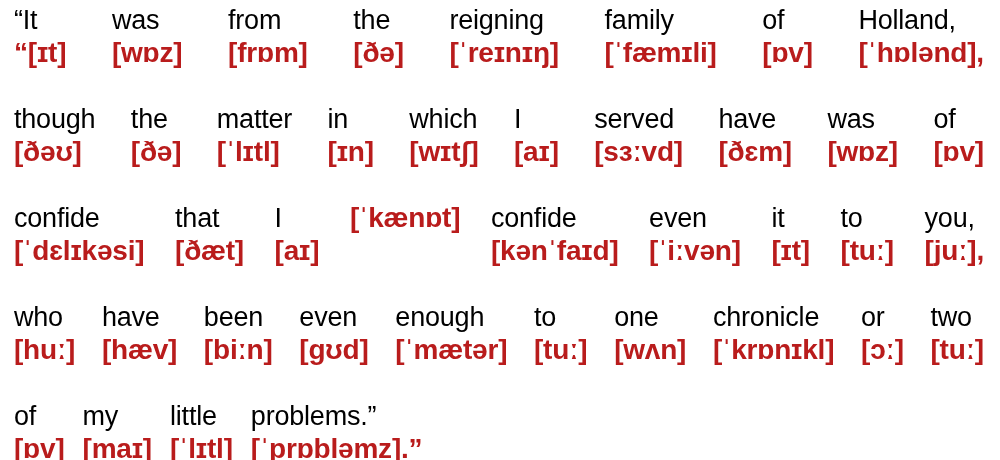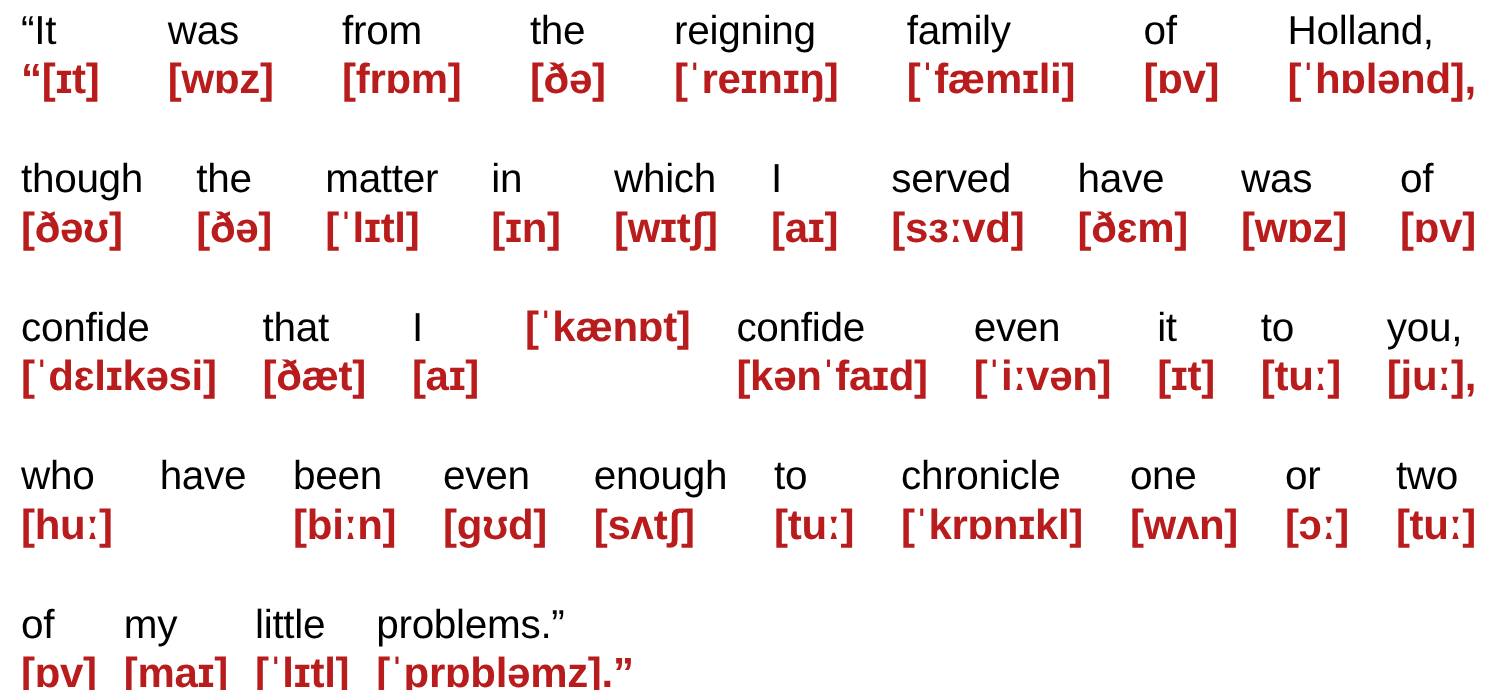--- a/index.html
+++ b/index.html
@@ -174,44 +174,45 @@
         <div class="word-ipa">[juː],</div>
       </div>
     </div>
     <div class="text-line">
       <div class="word-block">
         <div class="word-orth">who</div>
         <div class="word-ipa">[huː]</div>
       </div>
       <div class="word-block">
         <div class="word-orth">have</div>
+        <div class="word-ipa">[hæv]</div>
       </div>
       <div class="word-block">
         <div class="word-orth">been</div>
         <div class="word-ipa">[biːn]</div>
       </div>
       <div class="word-block">
         <div class="word-orth">even</div>
         <div class="word-ipa">[gʊd]</div>
       </div>
       <div class="word-block">
         <div class="word-orth">enough</div>
-        <div class="word-ipa">[sʌtʃ]</div>
+        <div class="word-ipa">[ˈmætər]</div>
       </div>
       <div class="word-block">
         <div class="word-orth">to</div>
         <div class="word-ipa">[tuː]</div>
       </div>
       <div class="word-block">
+        <div class="word-orth">one</div>
+        <div class="word-ipa">[wʌn]</div>
+      </div>
+      <div class="word-block">
         <div class="word-orth">chronicle</div>
         <div class="word-ipa">[ˈkrɒnɪkl]</div>
-      </div>
-      <div class="word-block">
-        <div class="word-orth">one</div>
-        <div class="word-ipa">[wʌn]</div>
       </div>
       <div class="word-block">
         <div class="word-orth">or</div>
         <div class="word-ipa">[ɔː]</div>
       </div>
       <div class="word-block">
         <div class="word-orth">two</div>
         <div class="word-ipa">[tuː]</div>
       </div>
     </div>

